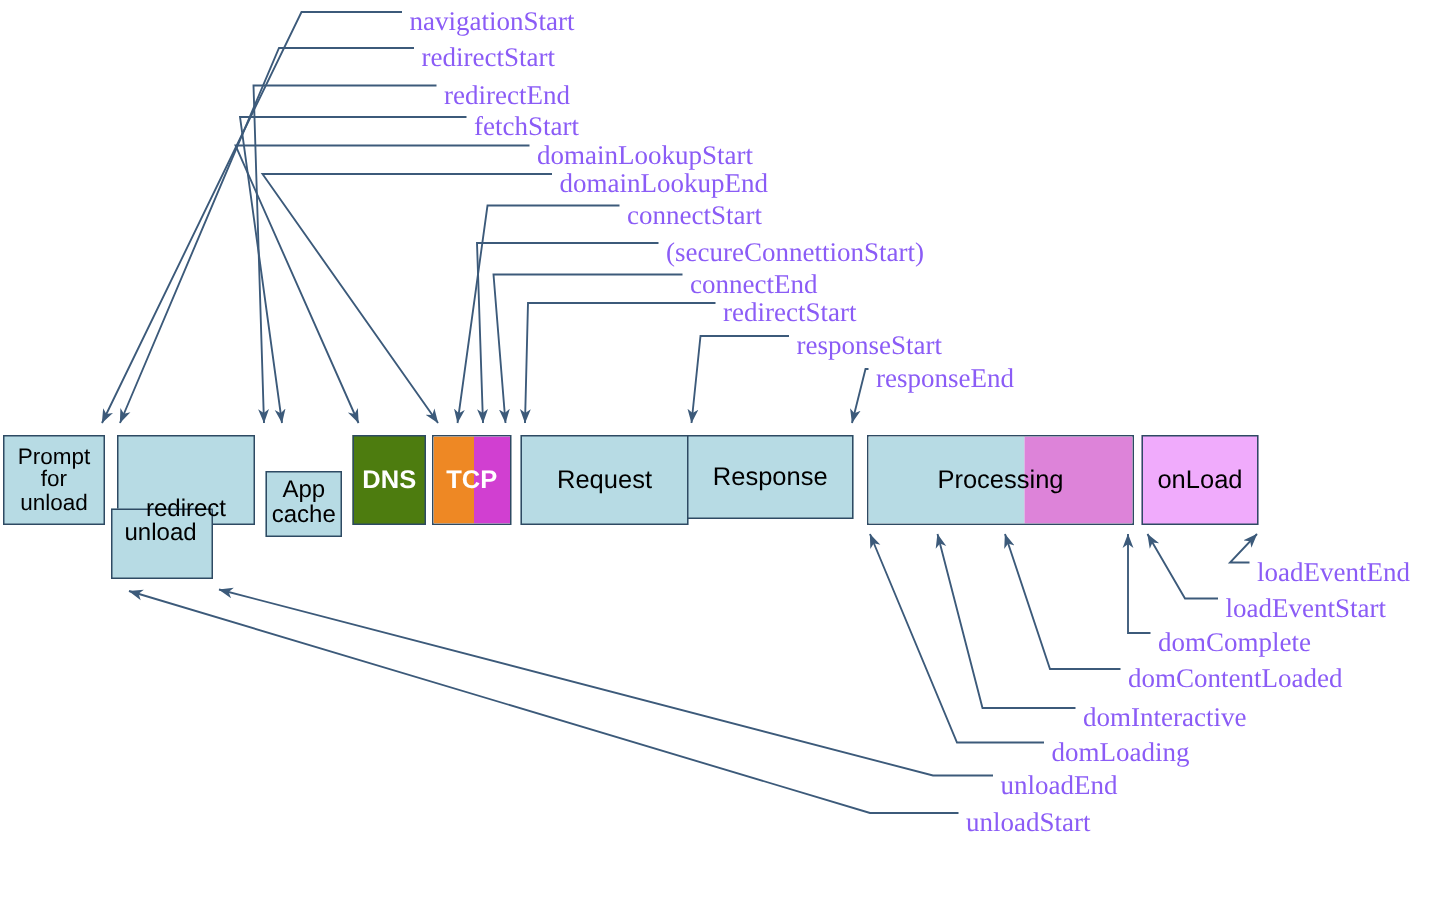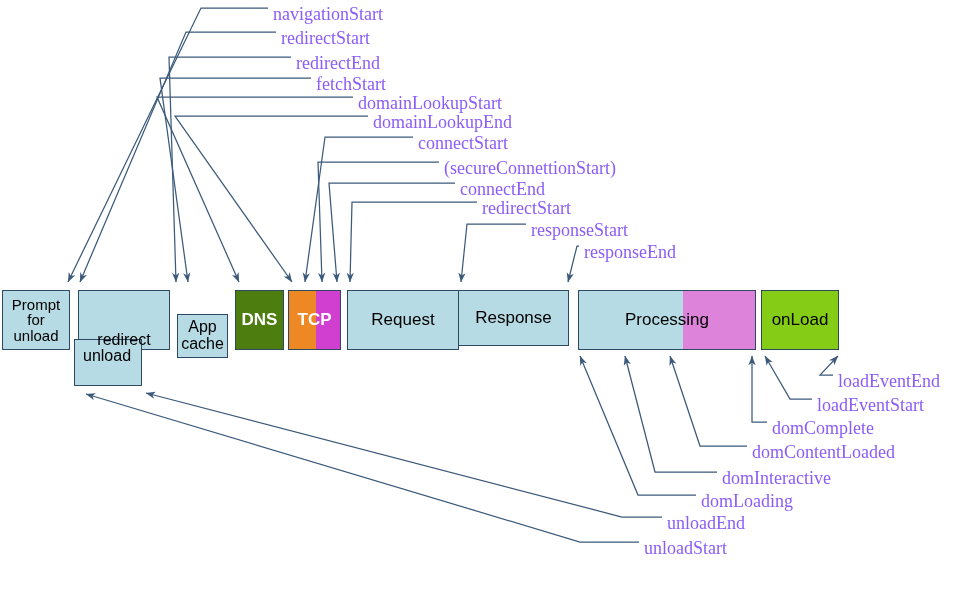--- a/index.html
+++ b/index.html
@@ -38,21 +38,21 @@
     background: #b7dbe4;
     display: flex;
     align-items: center;
     justify-content: center;
     font-family: "Liberation Sans", "DejaVu Sans", sans-serif;
     color: #000000;
     text-align: center;
     line-height: 1.04;
   }
   .seg.t-dns  { background: #4d7c0f; color: #ffffff; }
-  .seg.t-lav  { background: #84cc16; text-align: center; }
+  .seg.t-lav  { background: #f0abfc; text-align: center; }
   .seg.split  { background: none; overflow: hidden; }
   .fillA, .fillB {
     position: absolute;
     top: 0; bottom: 0;
   }
   .seg .cap {
     position: relative;
     z-index: 2;
   }
 </style>

